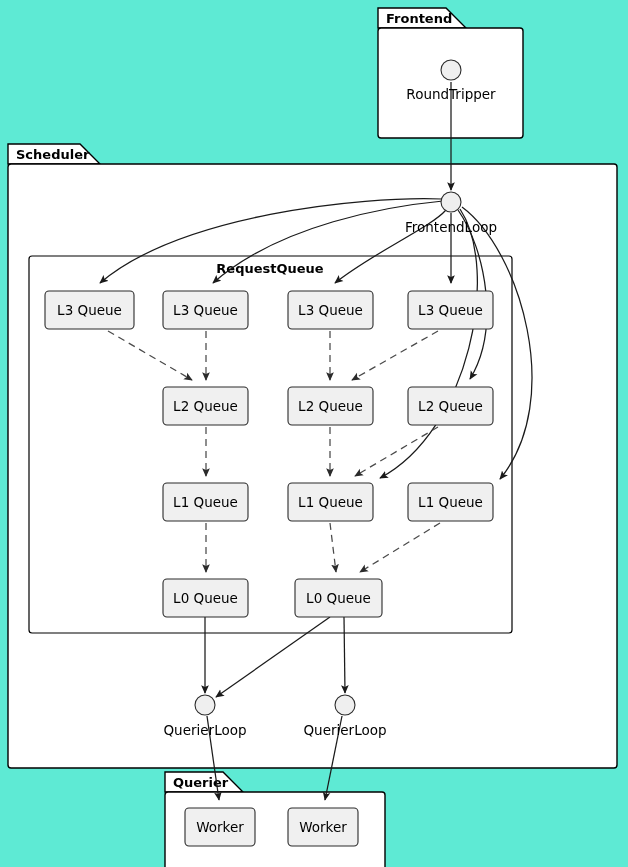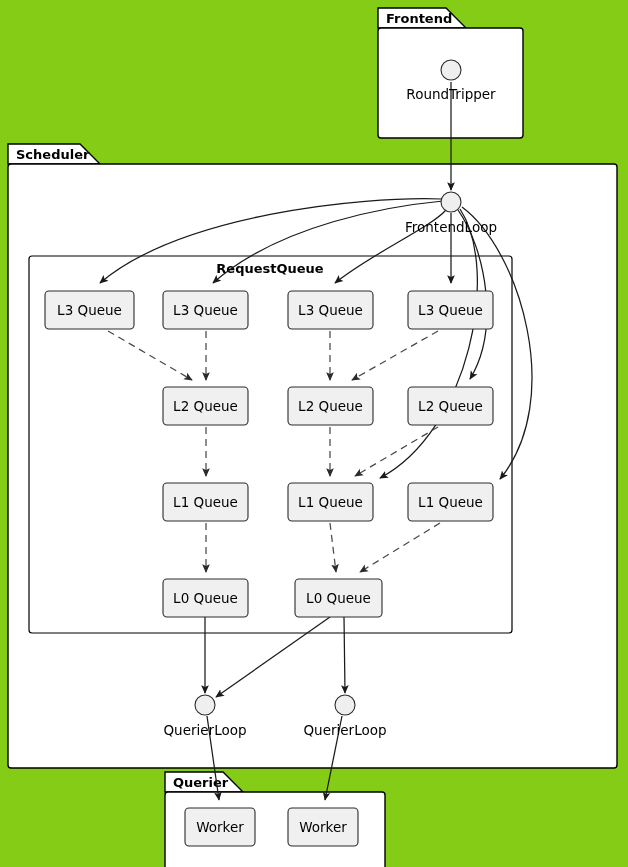--- a/index.html
+++ b/index.html
@@ -4,21 +4,21 @@
 <style>
   html, body {
     margin: 0;
     padding: 0;
     background: #ffffff;
   }
   #canvas {
     position: relative;
     width: 628px;
     height: 867px;
-    background: #84cc16;
+    background: #5eead4;
     font-family: "DejaVu Sans", sans-serif;
     overflow: hidden;
   }
   svg.layer {
     position: absolute;
     top: 0;
     left: 0;
     width: 628px;
     height: 867px;
   }

